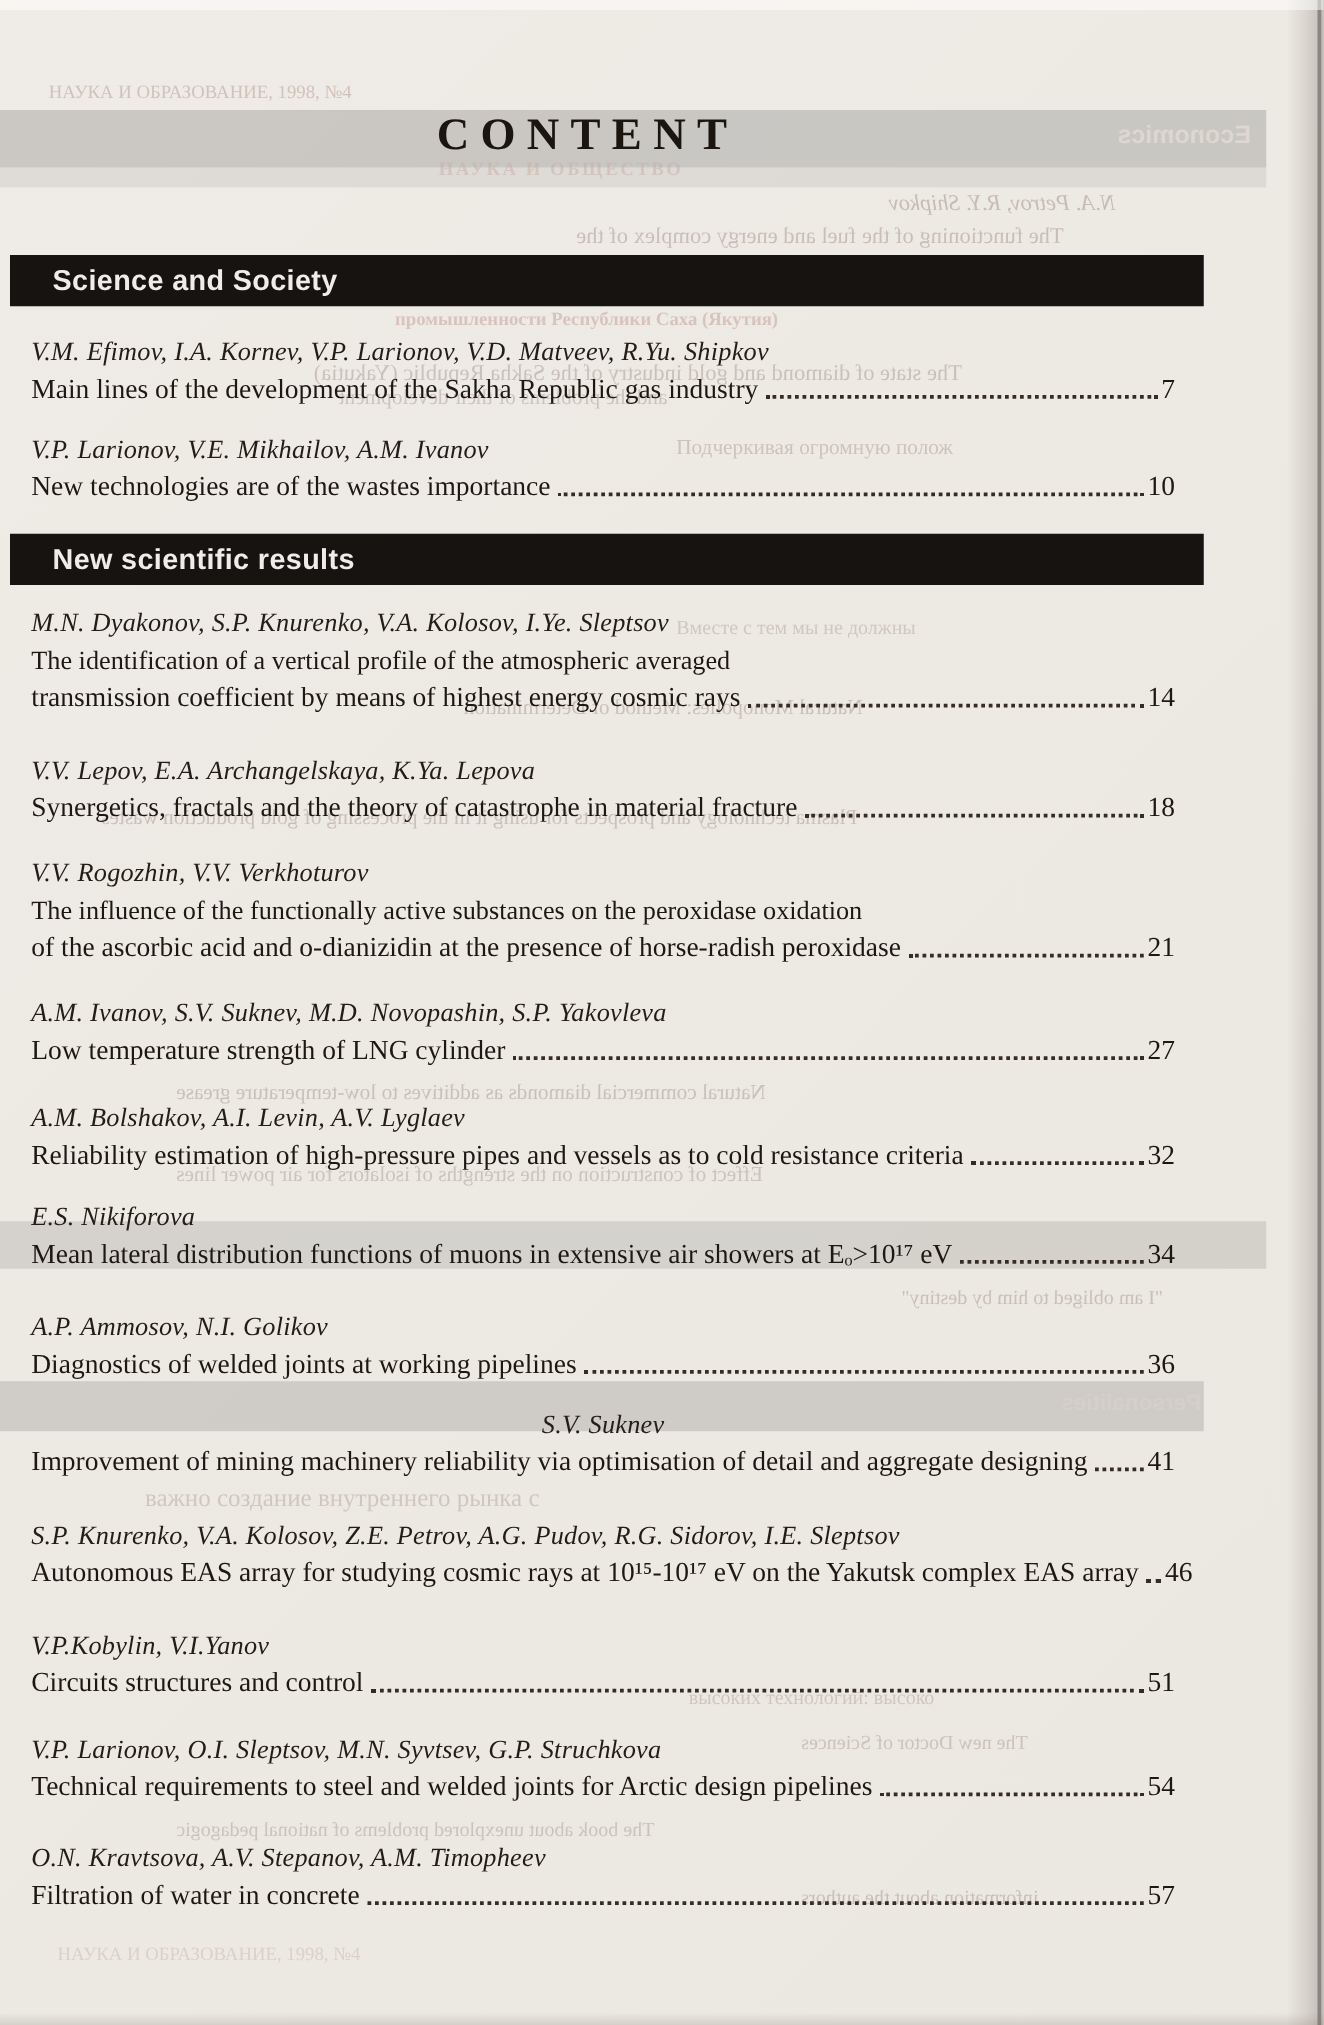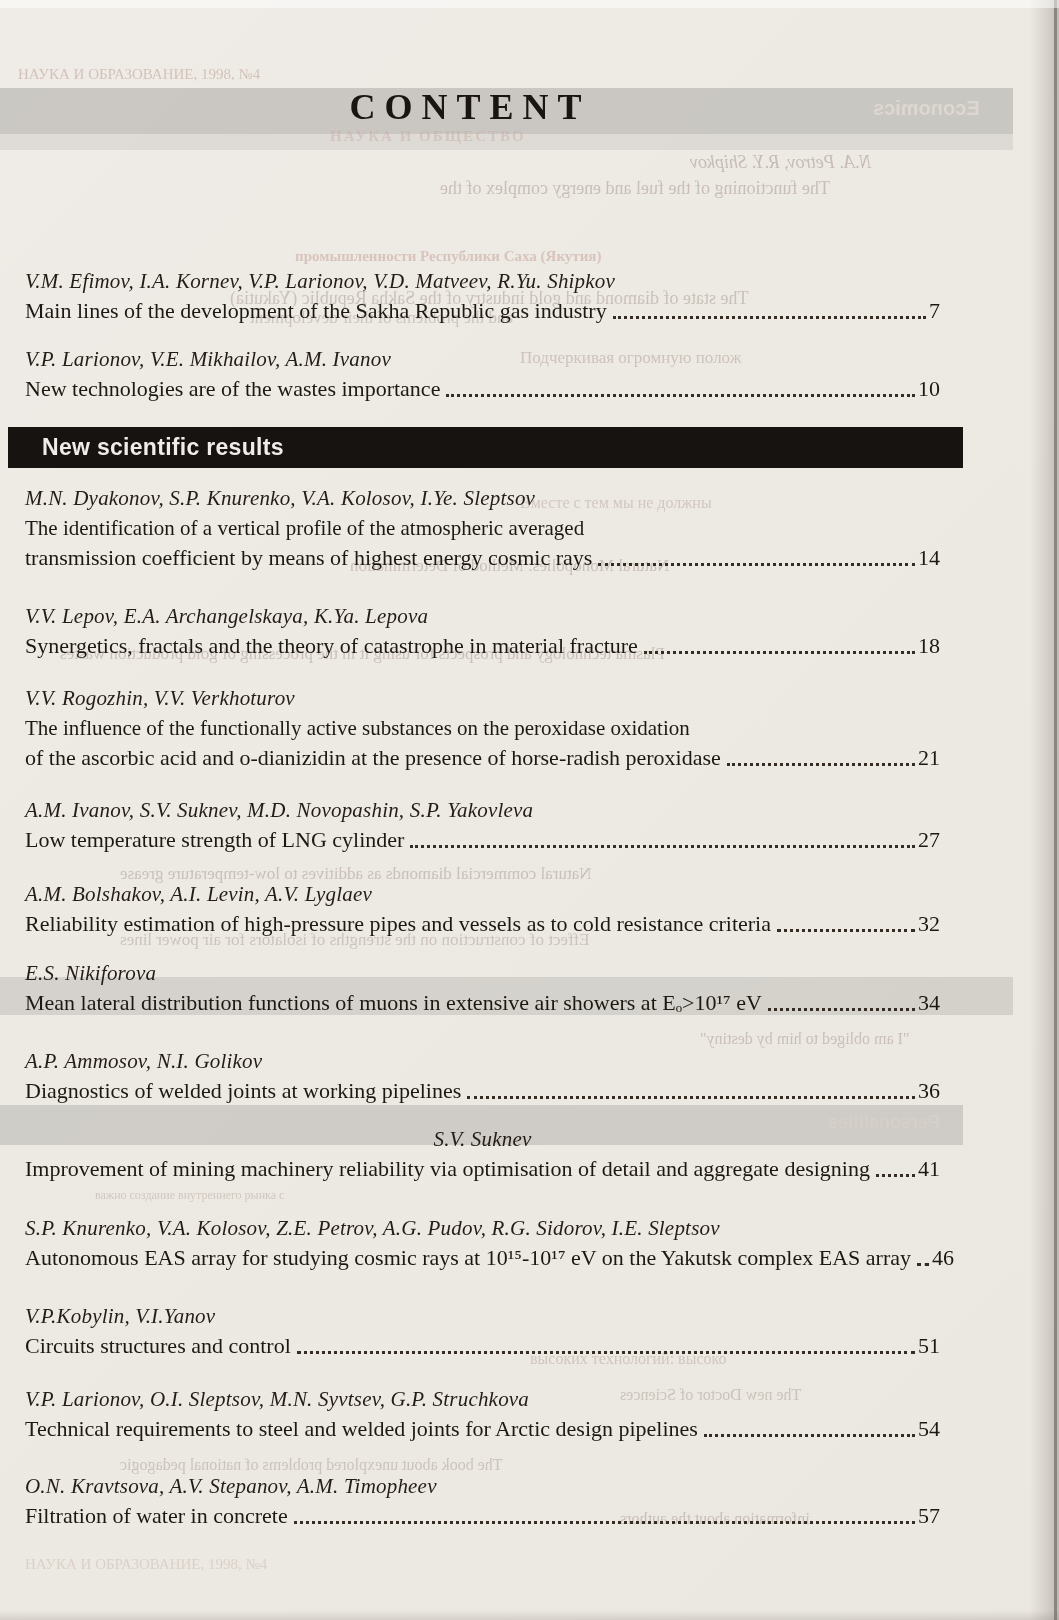--- a/index.html
+++ b/index.html
@@ -47,40 +47,40 @@
   .lastline .txt{white-space:nowrap;}
   .leader{flex:1 1 auto;border-bottom:3px dotted #352c23;margin:0 3px 7px 6px;min-width:12px;}
   .pagenum{white-space:nowrap;font-size:22px;}
   .e1{top:266px;} .e2{top:344px;} .e3{top:483px;} .e4{top:601px;}
   .e5{top:683px;} .e6{top:795px;} .e7{top:879px;} .e8{top:958px;}
   .e9{top:1046px;} .e10{top:1124px;text-align:center;} .e11{top:1213px;} .e12{top:1301px;}
   .e13{top:1384px;} .e14{top:1471px;}
 
   
   .bleed{position:absolute;white-space:nowrap;filter:blur(.6px);
-    font-family:"Liberation Serif","DejaVu Serif",serif;pointer-events:none;}
+    font-family:"Liberation Serif","DejaVu Serif",serif;pointer-events:none;margin-left:21px;}
   .mir{transform:scaleX(-1);}
   .b0 {top:66px;  left:18px;  font-size:15px;color:rgba(188,158,148,.55);}
   .b1 {top:97px;  left:873px; font-size:20px;color:rgba(222,216,209,.95);font-family:"Liberation Sans",sans-serif;font-weight:bold;}
   .b2 {top:128px; left:330px; font-size:15px;color:rgba(198,170,160,.45);font-weight:bold;letter-spacing:2px;}
   .b3 {top:152px; left:690px; font-size:18px;color:rgba(160,142,133,.50);font-style:italic;}
   .b4 {top:178px; left:440px; font-size:18px;color:rgba(160,142,133,.48);}
   .b5 {top:248px; left:295px; font-size:15px;color:rgba(196,158,148,.50);font-weight:bold;}
   .b6 {top:288px; left:230px; font-size:18px;color:rgba(160,142,133,.45);}
   .b7 {top:308px; left:250px; font-size:17px;color:rgba(160,142,133,.42);}
   .b8 {top:348px; left:520px; font-size:17px;color:rgba(172,150,140,.48);}
   .b9 {top:428px; left:520px; font-size:16px;color:rgba(172,150,140,.42);}
   .b10{top:494px; left:520px; font-size:16px;color:rgba(172,150,140,.42);}
   .b11{top:556px; left:350px; font-size:17px;color:rgba(160,142,133,.45);}
   .b12{top:644px; left:60px;  font-size:17px;color:rgba(160,142,133,.45);}
   .b13{top:864px; left:120px; font-size:17px;color:rgba(160,142,133,.45);}
   .b14{top:930px; left:120px; font-size:17px;color:rgba(160,142,133,.42);}
   .b15{top:1030px;left:700px; font-size:16px;color:rgba(160,142,133,.45);}
   .b16{top:1112px;left:828px; font-size:18px;color:rgba(214,208,201,.85);font-family:"Liberation Sans",sans-serif;font-weight:bold;}
-  .b17{top:1188px;left:95px;  font-size:12px;color:rgba(172,150,140,.42);}
+  .b17{top:1188px;left:95px;  font-size:20px;color:rgba(172,150,140,.42);}
   .b18{top:1350px;left:530px; font-size:16px;color:rgba(172,150,140,.42);}
   .b19{top:1386px;left:620px; font-size:16px;color:rgba(160,142,133,.42);}
   .b20{top:1456px;left:120px; font-size:16px;color:rgba(160,142,133,.42);}
   .b21{top:1510px;left:620px; font-size:16px;color:rgba(160,142,133,.45);}
   .b22{top:1556px;left:25px;  font-size:15px;color:rgba(188,162,152,.35);}
 </style>
 </head>
 <body>
 
 <div class="page">
@@ -109,20 +109,23 @@
   <span class="bleed b16 mir">Personalities</span>
   <span class="bleed b17">важно создание внутреннего рынка с</span>
   <span class="bleed b18">высоких технологий: высоко</span>
   <span class="bleed b19 mir">The new Doctor of Sciences</span>
   <span class="bleed b20 mir">The book about unexplored problems of national pedagogic</span>
   <span class="bleed b21 mir">information about the authors</span>
   <span class="bleed b22">НАУКА И ОБРАЗОВАНИЕ, 1998, №4</span>
 
   <div class="title">CONTENT</div>
 
+  <div class="banner banner1">
+    <span>Science and Society</span>
+  </div>
   <div class="banner banner2">
     <span>New scientific results</span>
   </div>
 
   <div class="entry e1">
     <div class="authors">V.M. Efimov, I.A. Kornev, V.P. Larionov, V.D. Matveev, R.Yu. Shipkov</div>
     <div class="lastline">
       <span class="txt">Main lines of the development of the Sakha Republic gas industry</span>
       <span class="leader"></span>
       <span class="pagenum">7</span>

